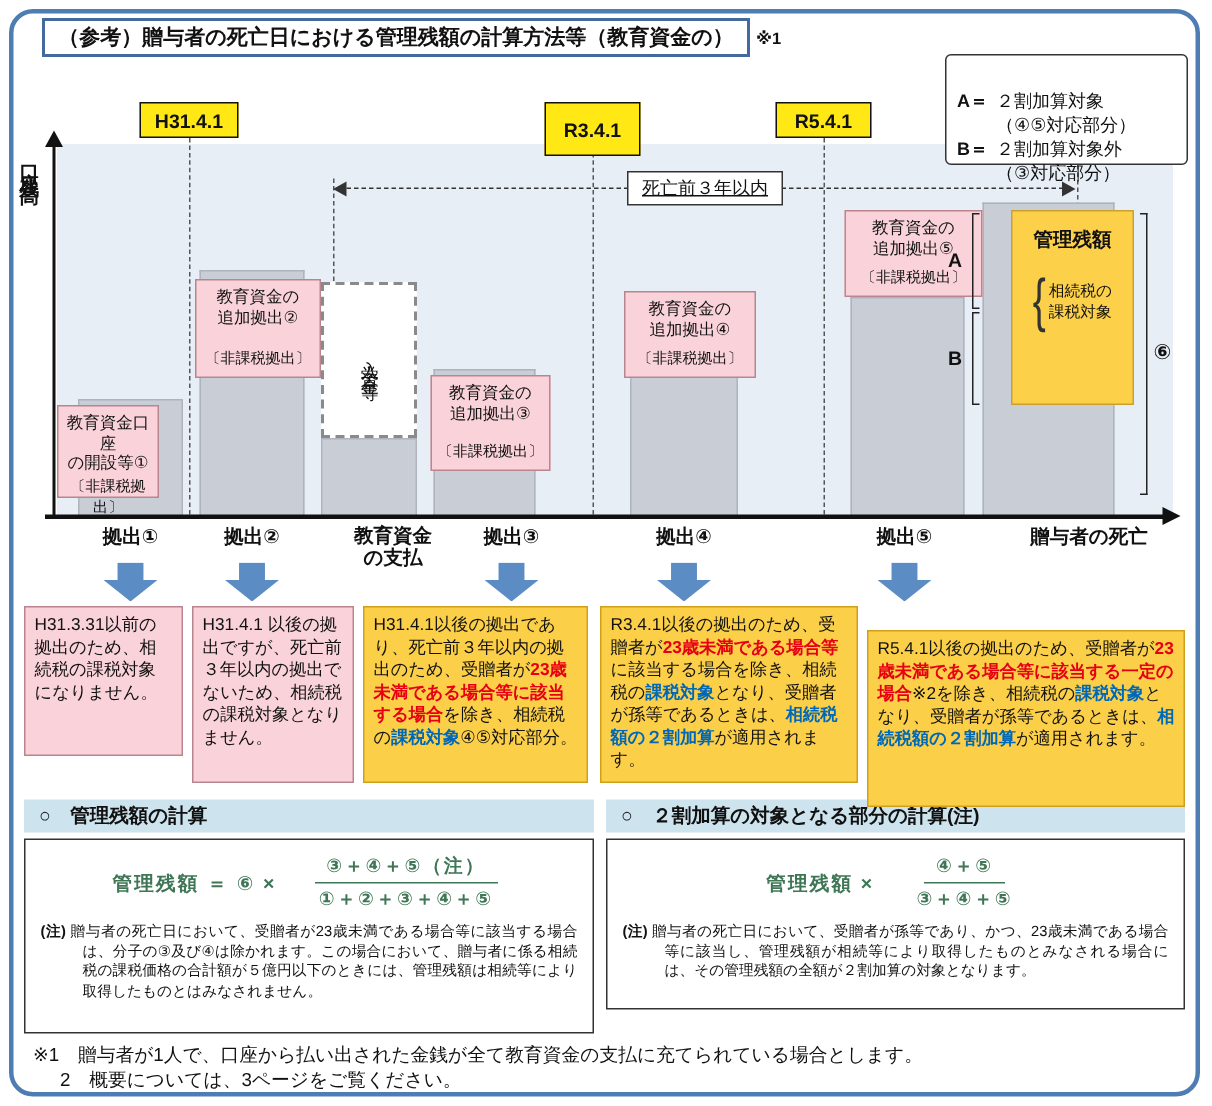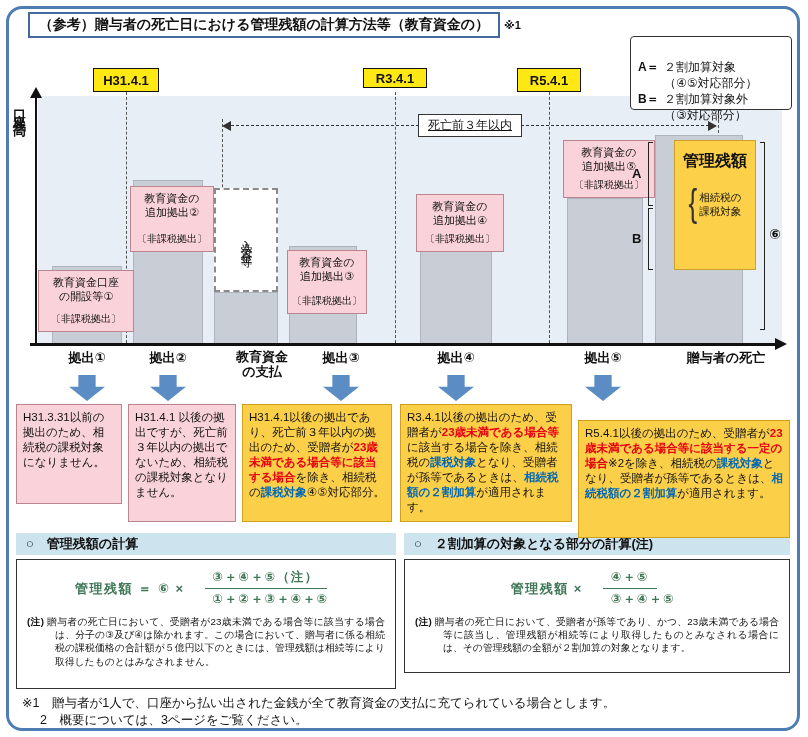--- a/index.html
+++ b/index.html
@@ -32,42 +32,42 @@
   .range-label { background: #fff; border: 1.5px solid #333; display: flex; align-items: center; justify-content: center; font-size: 12px; z-index: 3; text-decoration: underline; }
 
   .bar { background: #c9cdd6; border: 1px solid #aeb3bd; border-bottom: none; }
   .pink-label { background: #f9d3d9; border: 1px solid #b9868f; display: flex; flex-direction: column; align-items: center; justify-content: space-between; padding: 5px 2px; font-size: 11px; text-align: center; z-index: 2; }
   .pl-title { line-height: 13.5px; }
   .pl-sub { font-size: 10px; }
   .payment-box { background: #fff; border: 2px dashed #8a8a8a; display: flex; align-items: center; justify-content: center; z-index: 2; }
   .payment-text { writing-mode: vertical-rl; font-size: 12px; letter-spacing: 4px; }
 
   .managed-box { background: #fdd04a; border: 1.2px solid #caa12c; display: flex; flex-direction: column; align-items: center; padding-top: 10px; z-index: 2; }
-  .managed-title { font-weight: bold; font-size: 16px; }
+  .managed-title { font-weight: bold; font-size: 13px; }
   .managed-sub-row { display: flex; align-items: center; margin-top: 16px; }
   .managed-brace { font-size: 26px; transform: scaleY(1.5); color: #333; margin-right: 2px; font-weight: 100; }
   .managed-sub { font-size: 10.5px; line-height: 14px; text-align: left; }
   .bracket-open-right { border: 1.5px solid #222; border-right: none; z-index: 3; }
   .bracket-open-left  { border: 1.5px solid #222; border-left: none;  z-index: 3; }
   .ab-label { font-size: 13px; font-weight: bold; z-index: 3; }
   .six-label { font-size: 14px; font-weight: bold; z-index: 3; }
 
   .xlabel { font-size: 13px; font-weight: bold; text-align: center; line-height: 15px; }
   .block-arrow { background: #5b8dc4; clip-path: polygon(26% 0, 74% 0, 74% 45%, 100% 45%, 50% 100%, 0% 45%, 26% 45%); }
 
   .exp { font-size: 11.5px; line-height: 15px; padding: 5px 6px; z-index: 2; }
   .exp.pink   { background: #f9d3d9; border: 1px solid #b9868f; }
   .exp.yellow { background: #fccf49; border: 1px solid #cf9f1e; }
   .seg-red  { color: #e60012; font-weight: bold; }
   .seg-blue { color: #0068b7; font-weight: bold; }
 
   .calc-header { background: #cde3ee; font-size: 13px; font-weight: bold; display: flex; align-items: center; padding-left: 10px; }
   .calc-box { background: #fff; border: 1.5px solid #333; }
   .formula { display: flex; align-items: center; justify-content: center; gap: 20px; color: #3e7656; font-weight: bold; font-size: 13px; letter-spacing: 1.5px; padding-top: 9px; }
-  .frac { display: inline-flex; flex-direction: column; align-items: flex-start; font-size: 12.5px; }
+  .frac { display: inline-flex; flex-direction: column; align-items: center; font-size: 12.5px; }
   .frac-num { padding: 0 8px 2px; border-bottom: 1.5px solid #3e7656; }
   .frac-den { padding: 2px 8px 0; }
   .note { font-size: 9.8px; line-height: 13.2px; padding: 7px 10px 0 38px; text-indent: -28px; text-align: justify; }
   .note-label { font-weight: bold; }
 
   .footnote { font-size: 12.5px; }
 </style>
 </head>
 <body>
 
@@ -96,21 +96,21 @@
   <div class="vdash abs" style="left:718px; top:110px; height:233px;"></div>
 
   <div class="bar abs" style="left:52px;  top:266px; width:70px; height:78px;"></div>
   <div class="bar abs" style="left:133px; top:180px; width:70px; height:164px;"></div>
   <div class="bar abs" style="left:214px; top:292px; width:64px; height:52px;"></div>
   <div class="bar abs" style="left:289px; top:246px; width:68px; height:98px;"></div>
   <div class="bar abs" style="left:420px; top:250px; width:72px; height:94px;"></div>
   <div class="bar abs" style="left:567px; top:198px; width:76px; height:146px;"></div>
   <div class="bar abs" style="left:655px; top:135px; width:88px; height:209px;"></div>
 
-  <div class="pink-label abs" style="left:38px; top:270px; width:96px; height:62px;">
+  <div class="pink-label abs" style="left:38px; top:270px; width:68px; height:62px;">
     <div class="pl-title pre">教育資金口座
 の開設等①</div>
     <div class="pl-sub">〔非課税拠出〕</div>
   </div>
   <div class="pink-label abs" style="left:130px; top:186px; width:84px; height:66px;">
     <div class="pl-title pre">教育資金の
 追加拠出②</div>
     <div class="pl-sub">〔非課税拠出〕</div>
   </div>
   <div class="pink-label abs" style="left:287px; top:250px; width:80px; height:64px;">
@@ -144,21 +144,21 @@
 
   <div class="ab-label abs" style="left:632px; top:166px;">A</div>
   <div class="bracket-open-right abs" style="left:648px; top:142px; width:5px; height:64px;"></div>
   <div class="ab-label abs" style="left:632px; top:231px;">B</div>
   <div class="bracket-open-right abs" style="left:648px; top:208px; width:5px; height:62px;"></div>
 
   <div class="bracket-open-left abs" style="left:760px; top:142px; width:5px; height:188px;"></div>
   <div class="six-label abs" style="left:769px; top:226px;">⑥</div>
 
   <div class="date-box abs" style="left:93px;  top:68px; width:66px; height:24px;">H31.4.1</div>
-  <div class="date-box abs" style="left:363px; top:68px; width:64px; height:20px;">R3.4.1</div>
+  <div class="date-box abs" style="left:363px; top:68px; width:64px; height:36px;">R3.4.1</div>
   <div class="date-box abs" style="left:517px; top:68px; width:64px; height:24px;">R5.4.1</div>
 
   <div class="range-line abs" style="left:226px; top:125px; width:488px;"></div>
   <div class="range-head-left abs" style="left:222px; top:121px;"></div>
   <div class="range-head-right abs" style="left:708px; top:121px;"></div>
   <div class="range-label abs" style="left:418px; top:114px; width:104px; height:23px;">死亡前３年以内</div>
 
   <div class="yaxis-label abs" style="left:10px; top:100px;">口座残高</div>
   <div class="axis-line-y abs" style="left:35px; top:97px; height:247px;"></div>
   <div class="arrow-up abs" style="left:30px; top:87px;"></div>

